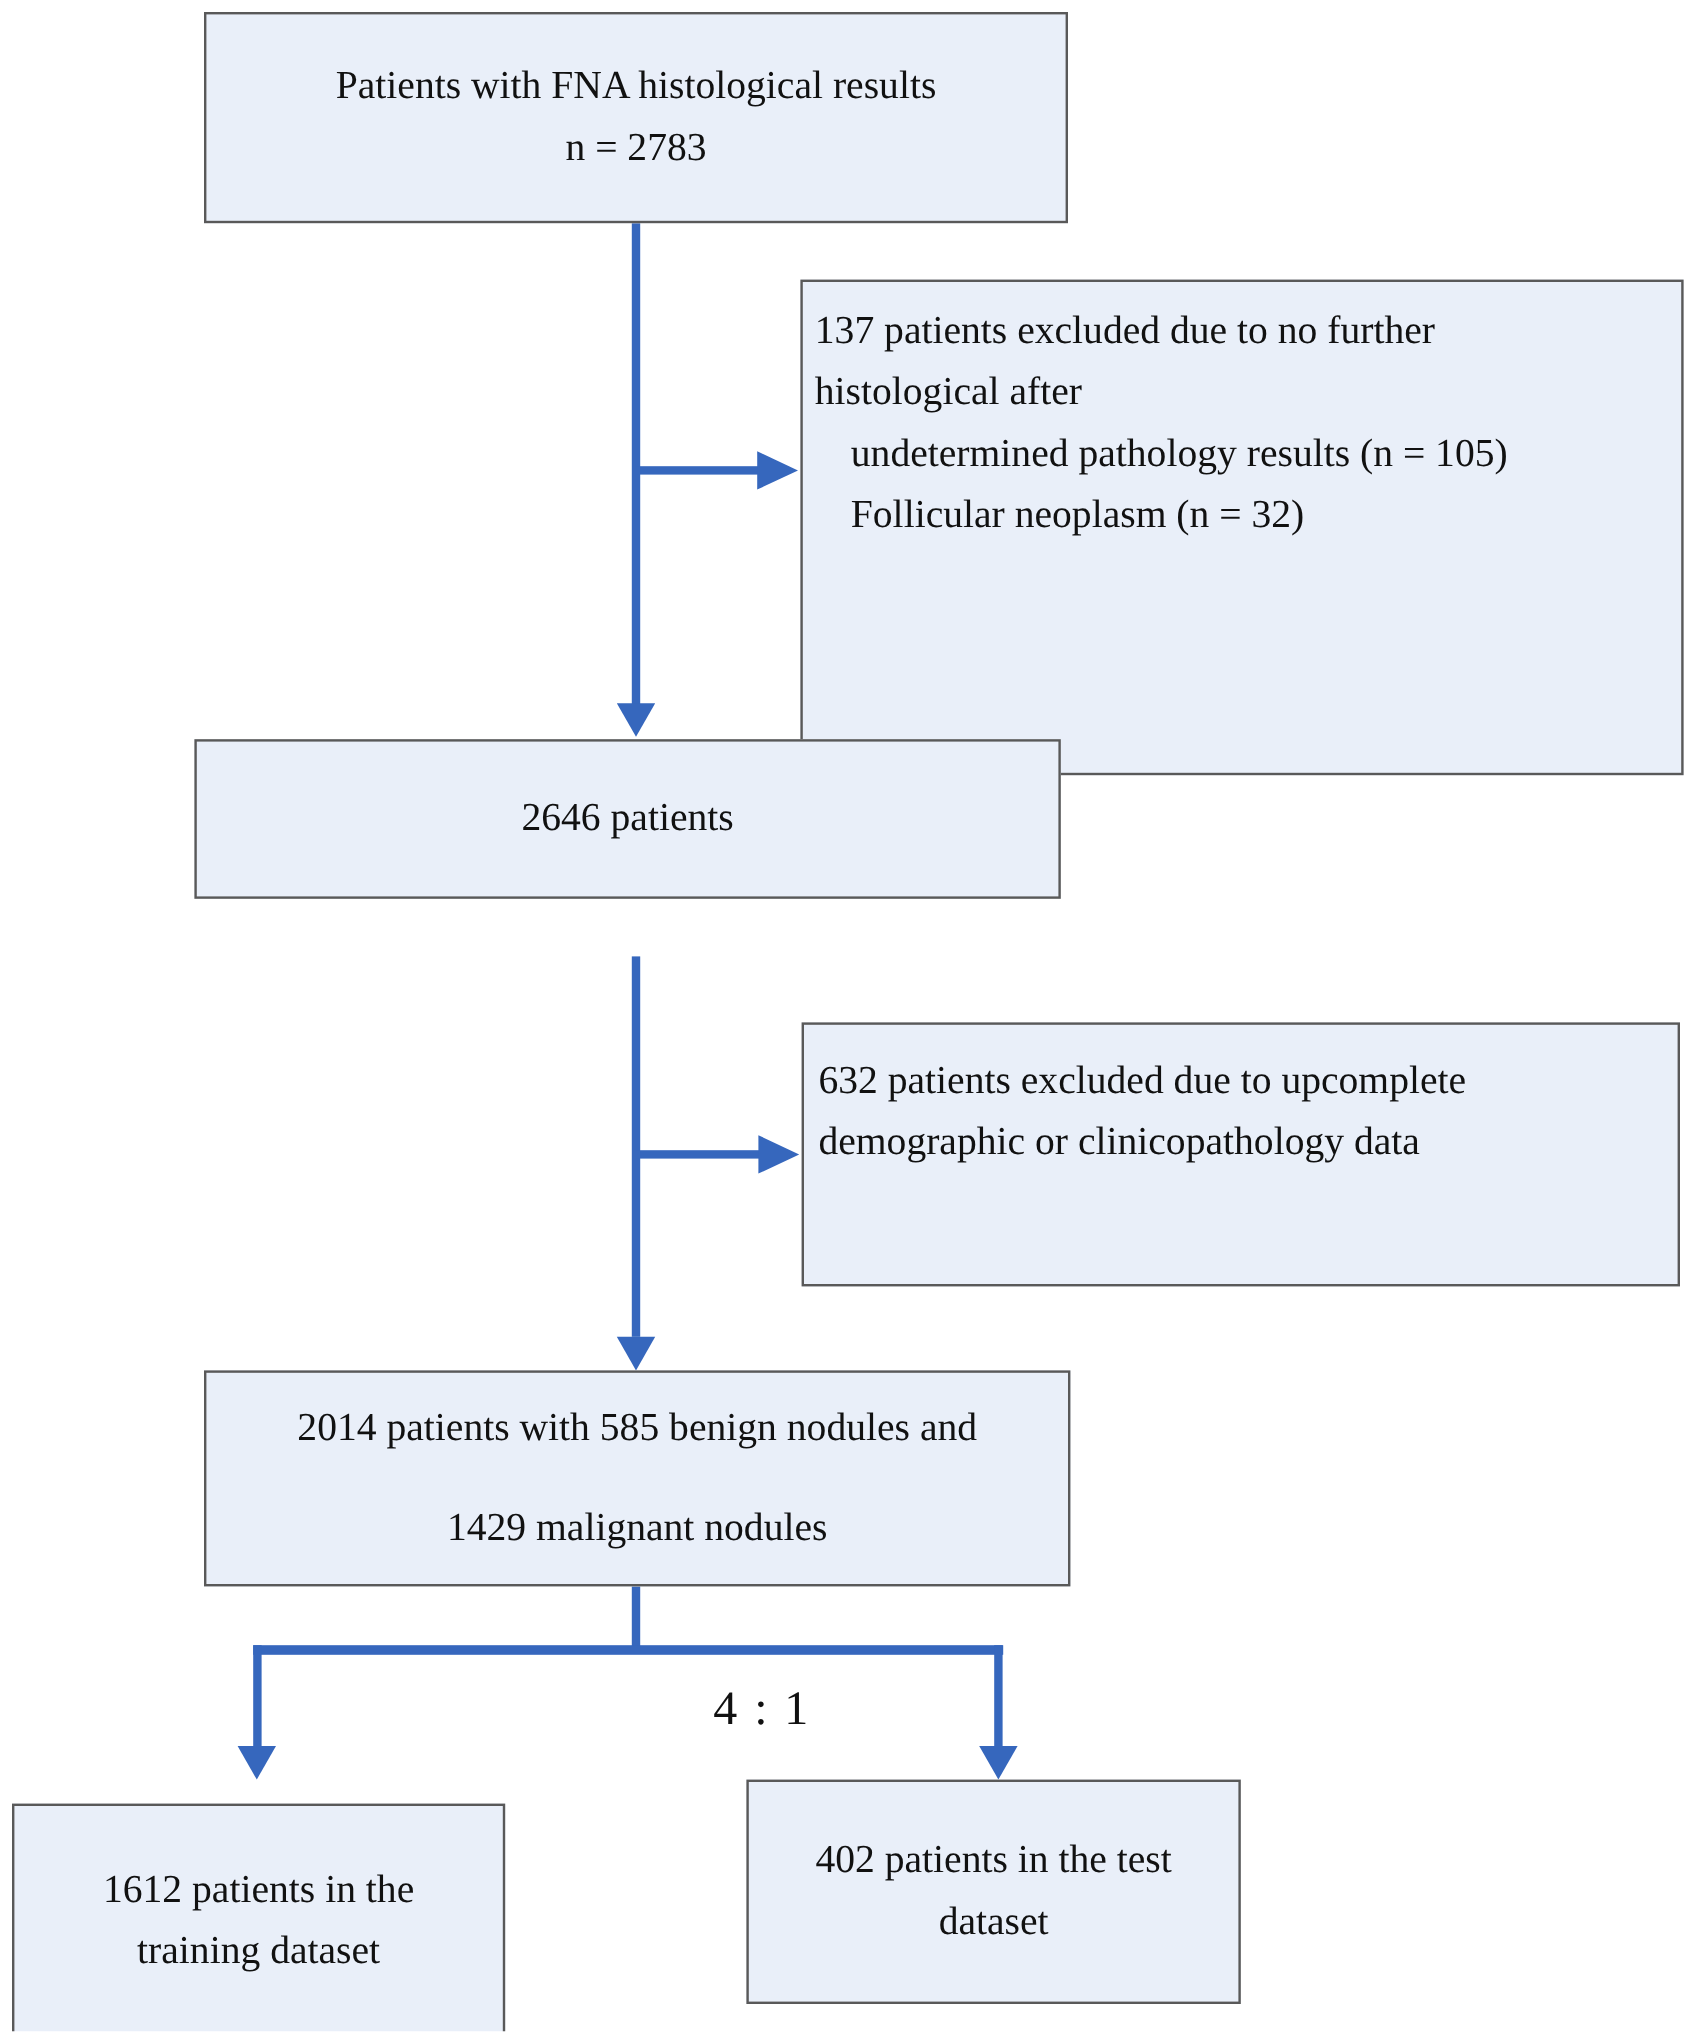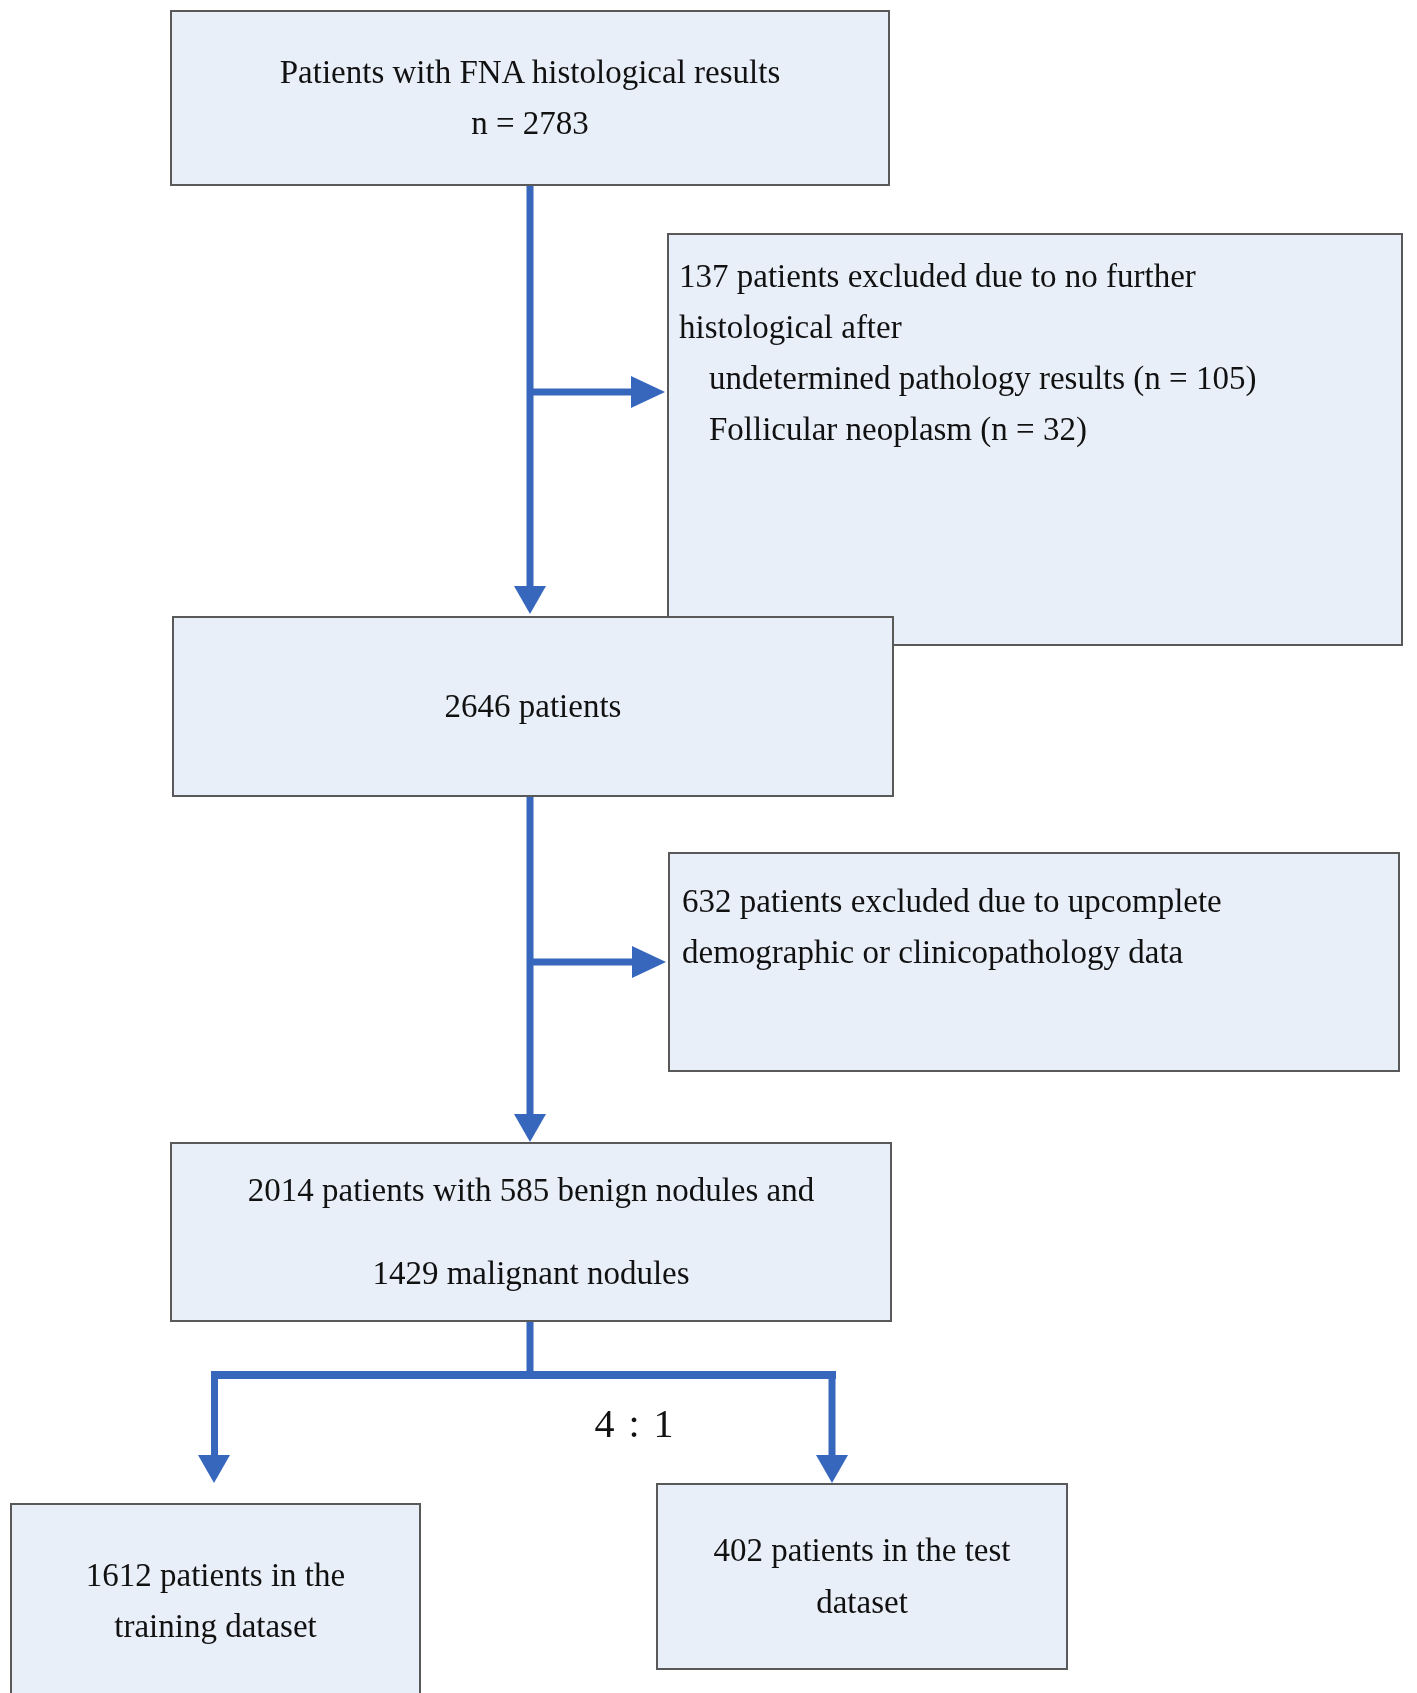--- a/index.html
+++ b/index.html
@@ -60,25 +60,25 @@
     width: 210px;
     text-align: center;
     font-size: 40px;
     line-height: 1.1;
     letter-spacing: 2px;
     color: var(--text);
   }
   
   #box-top      { left: 170px; top: 10px;   width: 720px; height: 176px; }
   #box-excl1    { left: 667px; top: 233px;  width: 736px; height: 413px; padding: 16px 8px 0 10px; }
-  #box-2646     { left: 172px; top: 616px;  width: 722px; height: 181px; }
+  #box-2646     { left: 162px; top: 616px;  width: 722px; height: 133px; }
   #box-excl2    { left: 668px; top: 852px;  width: 732px; height: 220px; padding: 22px 8px 0 12px; }
   #box-2014     { left: 170px; top: 1142px; width: 722px; height: 180px; gap: 32px; }
   #box-train    { left: 10px;  top: 1483px; width: 411px; height: 196px; margin-top: 20px; }
-  #box-test     { left: 656px; top: 1483px; width: 412px; height: 187px; }
+  #box-test     { left: 622px; top: 1483px; width: 412px; height: 187px; }
 </style>
 </head>
 <body>
 
 <div class="canvas">
 
   <svg class="arrows" viewBox="0 0 1417 1693" xmlns="http://www.w3.org/2000/svg">
 
     <g>
       <rect x="526.5" y="186" width="7" height="402"></rect>

